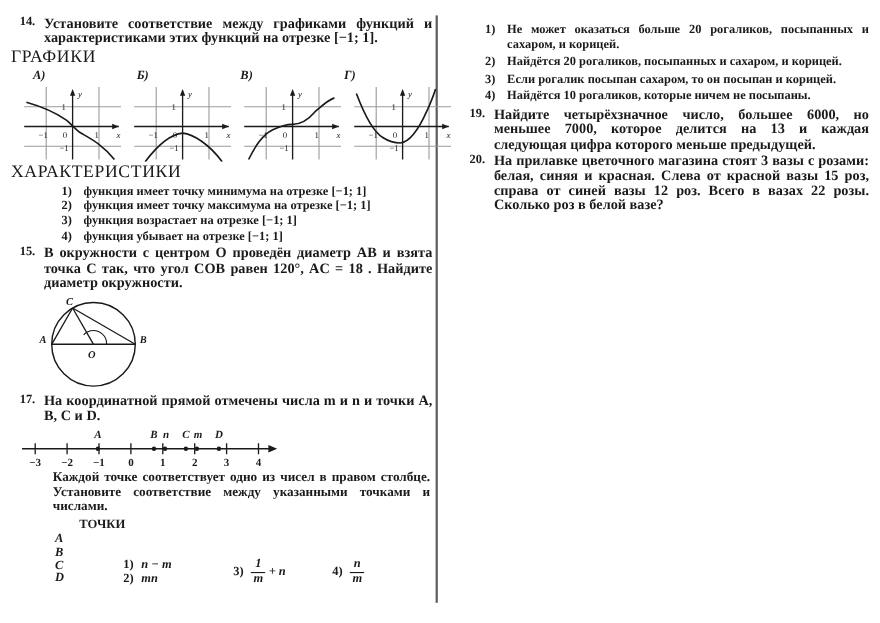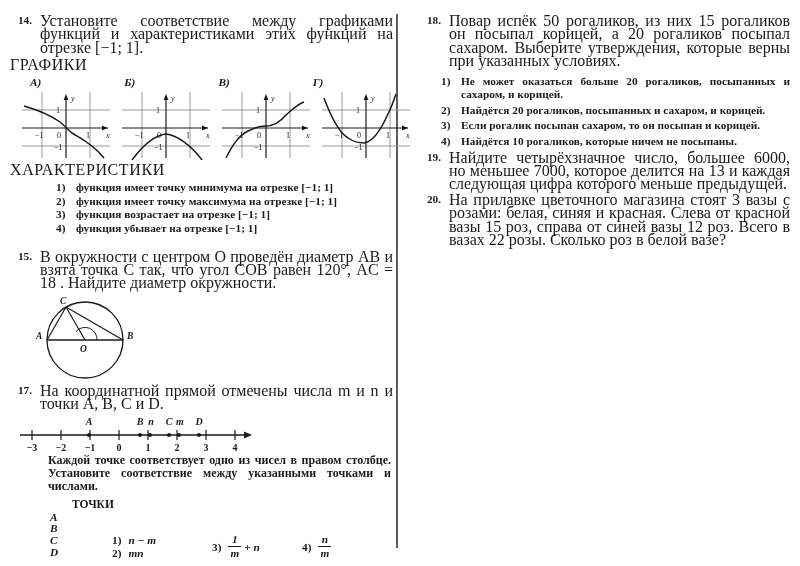--- a/index.html
+++ b/index.html
@@ -49,24 +49,24 @@
     min-width: 30px;
     text-align: right;
     padding-right: 8px;
     font-weight: bold;
     font-size: 11.3px;
     line-height: 13.4px;
     box-sizing: border-box;
   }
   .prob-body {
     flex: 1;
-    font-size: 16px;
+    font-size: 13px;
     line-height: 13.4px;
     text-align: justify;
-    font-weight: normal;
+    font-weight: bold;
   }
 
   .section-title {
     text-align: left;
     font-weight: normal;
     font-size: 16px;
     letter-spacing: 0.6px;
     margin: 1px 0 2px 0;
   }
 
@@ -316,21 +316,21 @@
       <li>
         <span class="marker">3)</span>
         <span class="otext">функция возрастает на отрезке [−1; 1]</span>
       </li>
       <li>
         <span class="marker">4)</span>
         <span class="otext">функция убывает на отрезке [−1; 1]</span>
       </li>
     </ul>
 
-    <div class="prob" style="margin-top:14px;">
+    <div class="prob" style="margin-top:1px;">
       <div class="prob-num">15.</div>
       <div class="prob-body">В окружности с центром O проведён диаметр AB и взята точка C так, что угол COB равен 120°, AC = 18 . Найдите диаметр окружности.</div>
     </div>
 
     <div class="fig-circle">
       <svg width="150" height="88" viewBox="0 0 150 88">
         <circle cx="75" cy="46" r="38" fill="none" stroke="#1a1a1a" stroke-width="1.3"></circle>
         <line x1="37" y1="46" x2="113" y2="46" stroke="#1a1a1a" stroke-width="1.3"></line>
         <line x1="56" y1="13" x2="37" y2="46" stroke="#1a1a1a" stroke-width="1.2"></line>
         <line x1="56" y1="13" x2="75" y2="46" stroke="#1a1a1a" stroke-width="1.2"></line>
@@ -430,24 +430,20 @@
             <span class="bar"></span>
             <span class="den">m</span>
           </span>
         </div>
       </div>
     </div>
   </div>
 
   <div class="col col-right">
 
-    <div class="prob">
-      <div class="prob-num">18.</div>
-      <div class="prob-body">Повар испёк 50 рогаликов, из них 15 рогаликов он посыпал корицей, а 20 рогаликов посыпал сахаром. Выберите утверждения, которые верны при указанных условиях.</div>
-    </div>
 
     <ul class="opt-list indent-r" style="margin-top:7px;">
       <li style="margin-bottom:2px;">
         <span class="marker">1)</span>
         <span class="otext">Не может оказаться больше 20 рогаликов, посыпанных и сахаром, и корицей.</span>
       </li>
       <li style="margin-bottom:2px;">
         <span class="marker">2)</span>
         <span class="otext">Найдётся 20 рогаликов, посыпанных и сахаром, и корицей.</span>
       </li>

